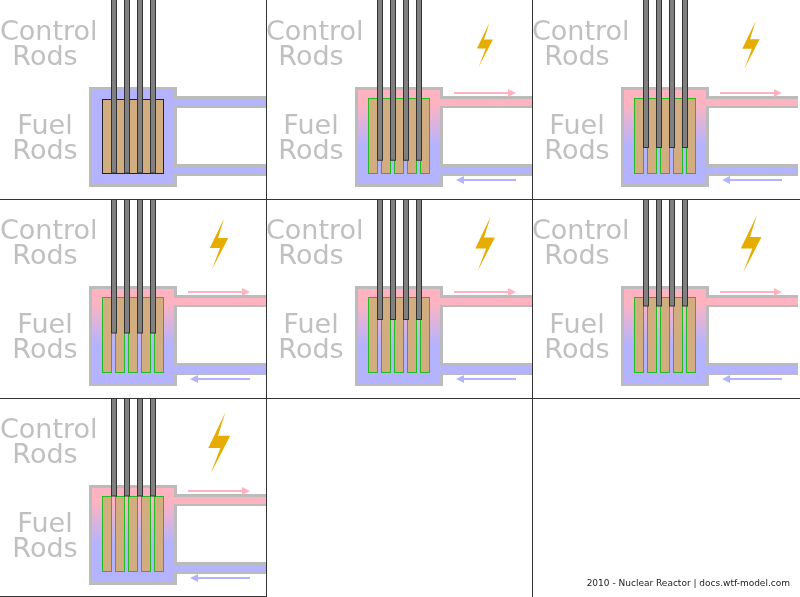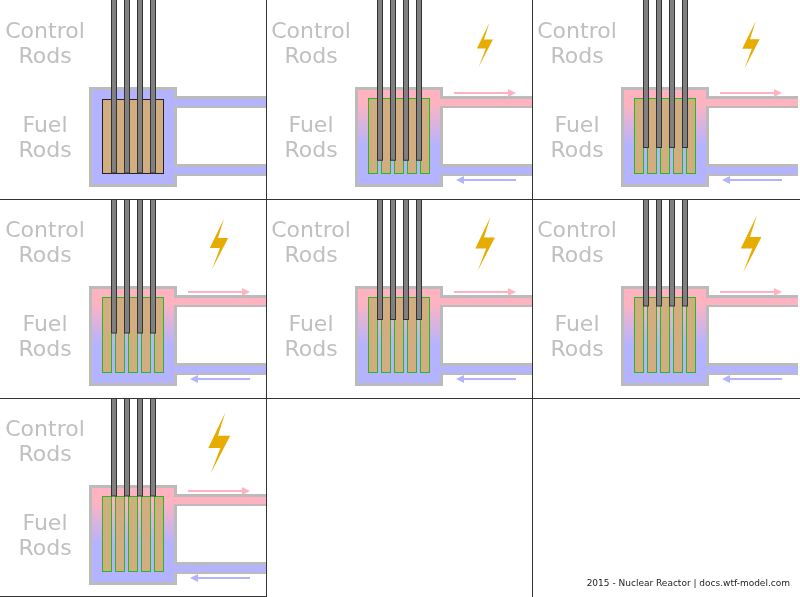--- a/index.html
+++ b/index.html
@@ -1,21 +1,21 @@
 <!DOCTYPE html>
 <html><head>
 <meta charset="utf-8">
 <style>
   html, body { margin: 0; padding: 0; background: #ffffff; }
   body { width: 800px; height: 597px; position: relative; overflow: hidden; font-family: "Liberation Sans", sans-serif; }
   .grid { position: absolute; left: 0; top: 0; width: 800px; height: 597px; }
   .panel { position: absolute; width: 266px; height: 199px; overflow: hidden; }
   .vline { position: absolute; top: 0; width: 1px; background: #333; }
   .hline { position: absolute; left: 0; height: 1px; background: #333; }
-  .label { position: absolute; color: #c0c0c0; font-size: 22px; line-height: 25px; text-align: center; width: 90px; font-family: "DejaVu Sans", sans-serif; }
+  .label { position: absolute; color: #c0c0c0; font-size: 27px; line-height: 25px; text-align: center; width: 90px; font-family: "DejaVu Sans", sans-serif; }
   .footer { position: absolute; right: 10px; bottom: 9px; font-size: 9px; color: #222; font-family: "DejaVu Sans", sans-serif; }
   svg { position: absolute; left: 0; top: 0; }
 </style>
 </head>
 <body>
 
 <div class="grid" id="grid">
     <div class="panel" style="left: 0px; top: 0px;">
       <div class="label" style="left: 0px; top: 18px;"><span>Control</span><br><span>Rods</span></div>
       <div class="label" style="left: 0px; top: 112px;"><span>Fuel</span><br><span>Rods</span></div>
@@ -287,13 +287,13 @@
         </g>
         <polygon points="225.3,14.6 208.3,49.9 220.4,49.9 210.7,75.4 230.2,37.7 218.0,37.7 225.3,14.6" fill="#e6ac00"></polygon>
       </svg>
     </div>
     <div class="vline" style="left: 266px; height: 597px;"></div>
     <div class="vline" style="left: 532px; height: 597px;"></div>
     <div class="hline" style="top: 199px; width: 800px;"></div>
     <div class="hline" style="top: 398px; width: 800px;"></div>
     <div class="hline" style="top: 596px; width: 266px;"></div>
   </div>
-<div class="footer">2015 - Nuclear Reactor | docs.wtf-model.com</div>
+<div class="footer">2010 - Nuclear Reactor | docs.wtf-model.com</div>
 
 </body></html>

